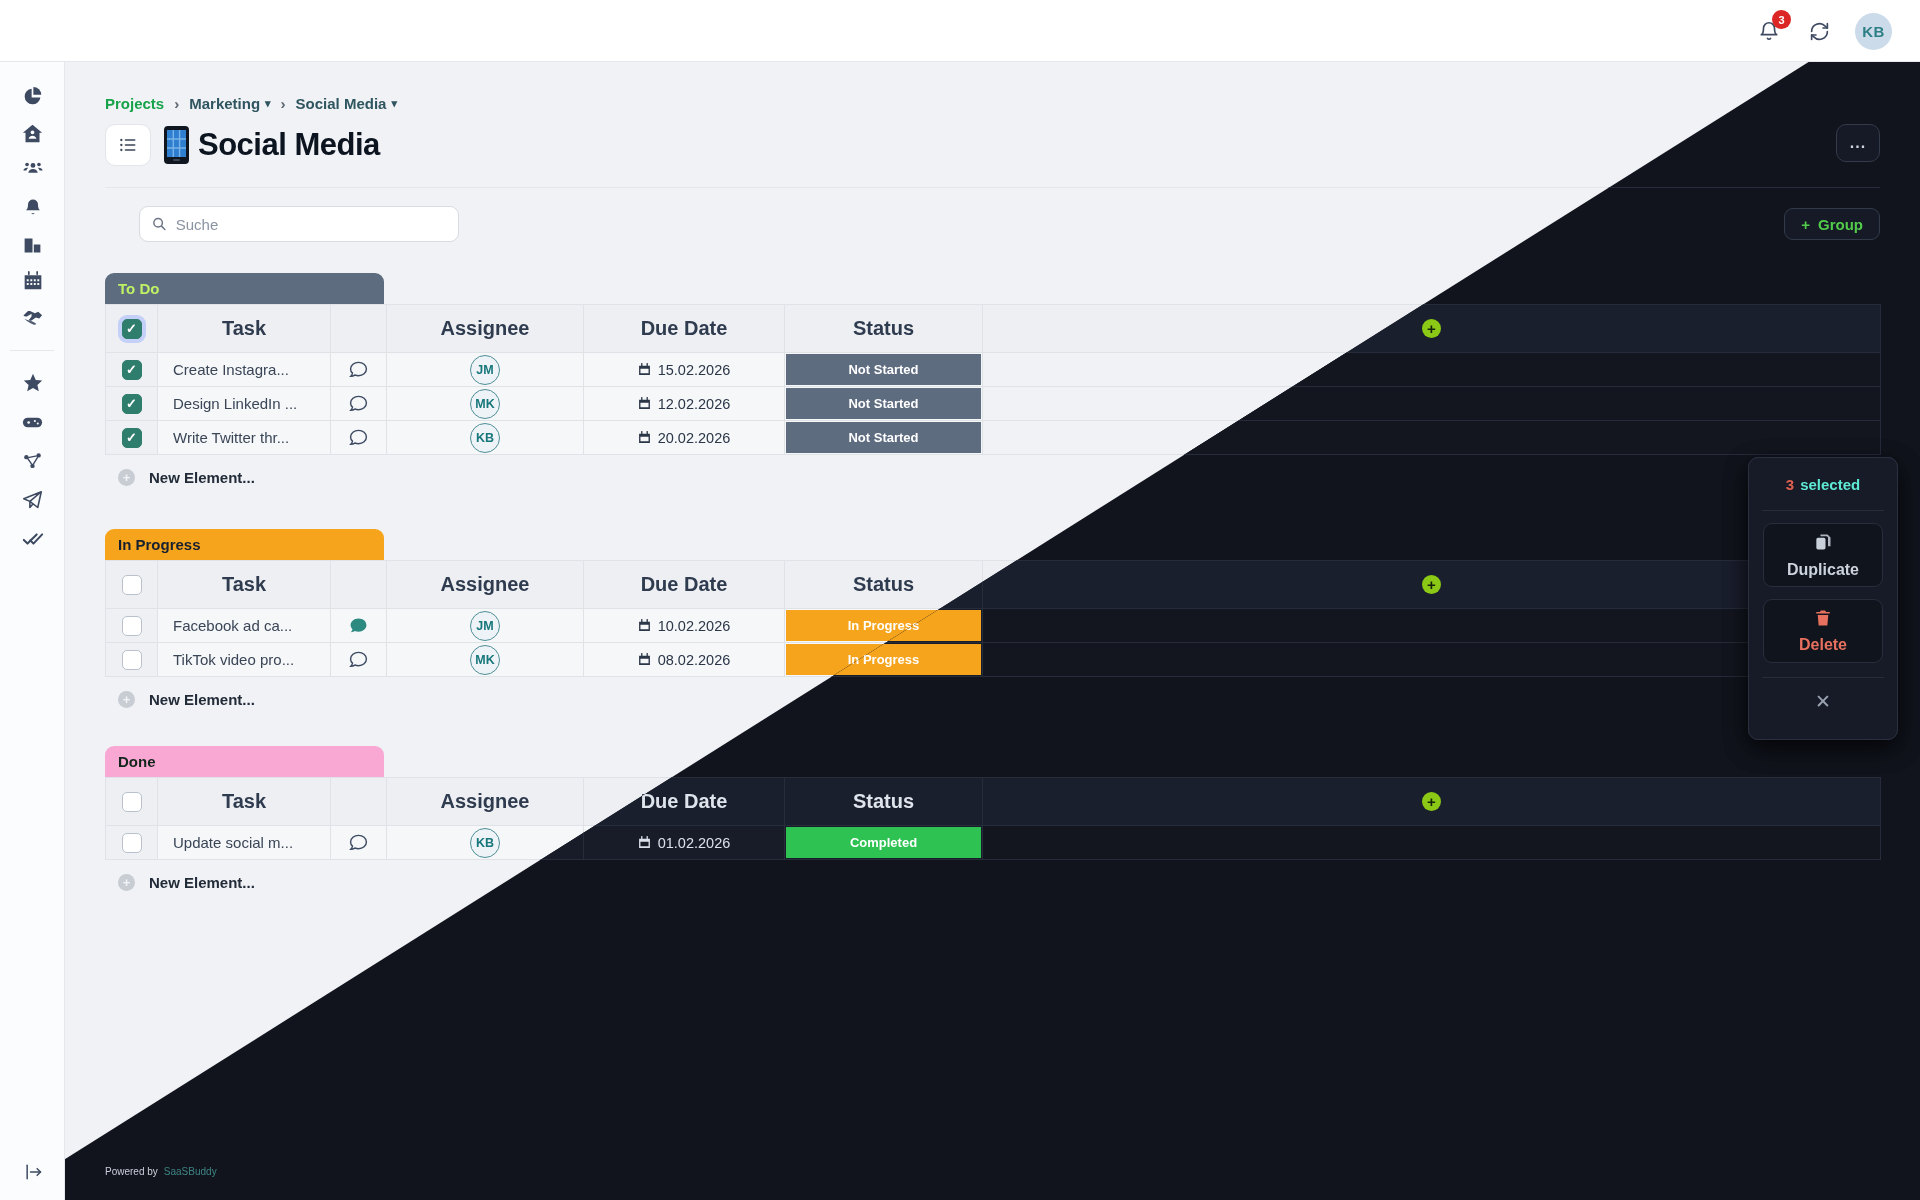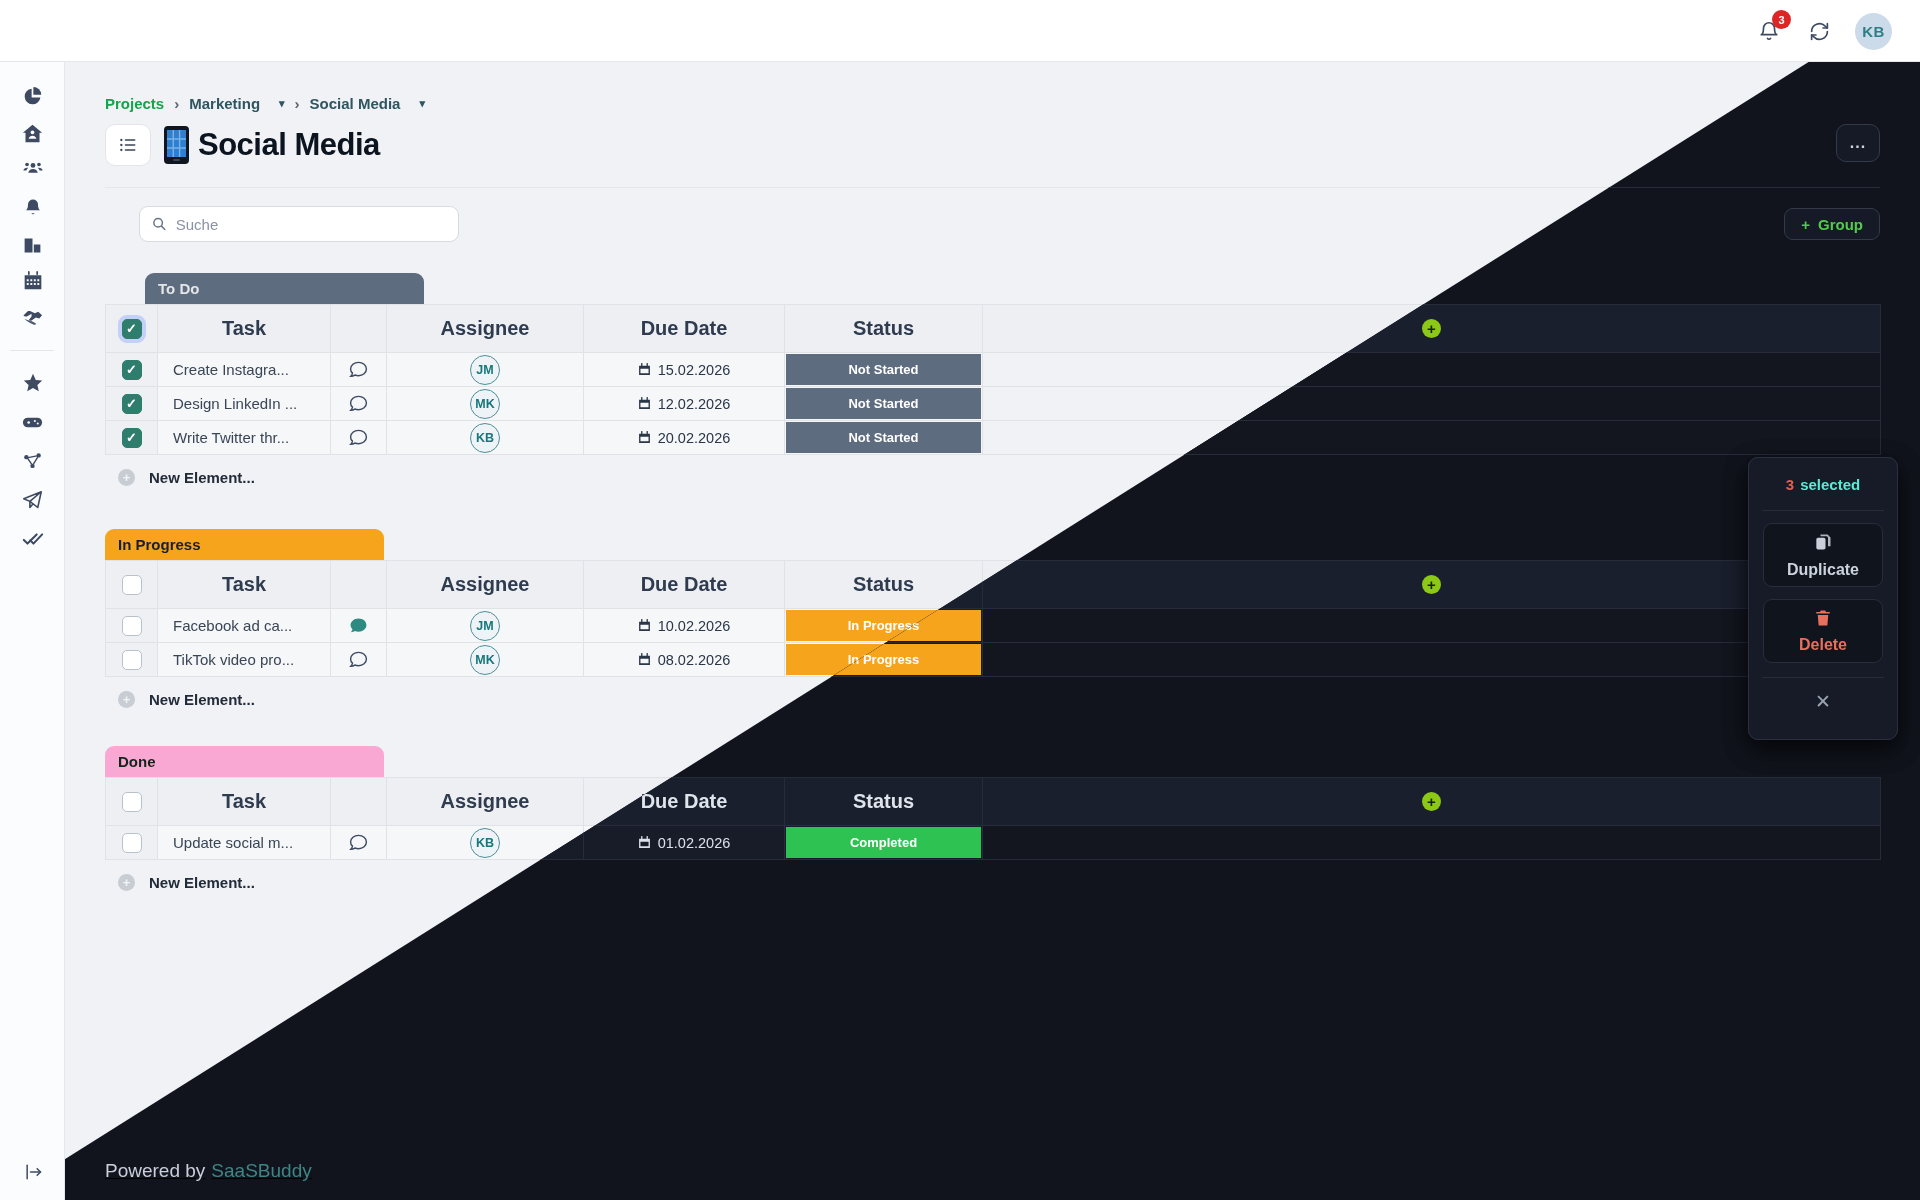--- a/index.html
+++ b/index.html
@@ -22,21 +22,21 @@
   .side-ic { width:65px; height:36px; display:flex; align-items:center; justify-content:center; color:#3d4a61; cursor:pointer; }
   .side-group-top { padding-top:16px; display:flex; flex-direction:column; gap:1px; }
   .side-div { height:1px; background:#e4e7ec; margin:14px 10px; }
   .side-group2 { display:flex; flex-direction:column; gap:3px; }
   .side-logout { position:absolute; bottom:18px; left:0; width:65px; display:flex; justify-content:center; color:#3d4a61; cursor:pointer; }
 
   
   .main { position:absolute; left:65px; top:62px; right:0; bottom:0; padding:0 40px; }
   .breadcrumb { margin-top:33px; display:flex; align-items:center; gap:10px; font-size:15px; font-weight:700; }
   .bc-link { color:#16a34a; cursor:pointer; }
-  .bc-item { color:#2f5560; cursor:pointer; display:flex; align-items:center; gap:19px;text-align:right; }
+  .bc-item { color:#2f5560; cursor:pointer; display:flex; align-items:center; gap:5px;text-align:right; }
   .bc-sep { color:#5b6670; font-size:15px; font-weight:700; }
   .bc-caret { font-size:11px; color:#2f5560; }
 
   .title-row { margin-top:12px; display:flex; align-items:flex-start; justify-content:space-between; }
   .title-left { display:flex; align-items:center; gap:12px; }
   .list-btn { width:46px; height:42px; background:#fff; border:1px solid #e2e6ea; border-radius:10px; display:flex; align-items:center; justify-content:center; color:#3a4656; cursor:pointer; }
   .page-title { display:flex; align-items:center; gap:8px; font-size:31px; font-weight:800; color:#0c1420; letter-spacing:-0.5px; }
   .more-btn { width:44px; height:38px; border:1px solid #e2e6ea; background:#fff; border-radius:10px; color:#4a5565; font-weight:800; font-size:16px; display:flex; align-items:center; justify-content:center; cursor:pointer; letter-spacing:1px; }
 
   .h-divider { height:1px; background:#e4e7ec; margin-top:21px; }
@@ -45,21 +45,21 @@
   .search-box { width:320px; height:36px; background:#fff; border:1px solid #d7dce2; border-radius:9px; display:flex; align-items:center; padding:0 12px; gap:9px; color:#6b7585; }
   .search-box input { border:none; outline:none; background:transparent; font-size:15px; color:#33404f; width:100%; font-family:inherit; }
   .search-box input::placeholder { color:#8a93a3; }
   .group-btn { height:32px; padding:0 16px; border-radius:9px; border:1px solid #cfd5db; background:#fff; color:#2fae3a; font-weight:700; font-size:15px; display:flex; align-items:center; gap:8px; cursor:pointer; }
 
   
   .group { margin-top:30px; }
   .group.first { margin-top:31px; }
   .group.last { margin-top:25px; }
   .gtab { width:279px; height:31px; border-radius:9px 9px 0 0; display:flex; align-items:center; padding:0 13px; font-size:15px; font-weight:800; cursor:pointer; }
-  .gtab.g-todo { background:#5e6c80; color:#e5e5e5;margin-left:40px; }
+  .gtab.g-todo { background:#5e6c80; color:#bef264; }
   .gtab.g-prog { background:#f6a41c; color:#172030; }
   .gtab.g-done { background:#f9a8d4; color:#13251a; }
 
   .tbl { width:1776px; border:1px solid #dfe3e8; border-bottom:none; }
   .trow { display:grid; grid-template-columns:52px 173px 56px 197px 201px 198px 1fr; border-bottom:1px solid #dfe3e8; }
   .trow > div { border-right:1px solid #dfe3e8; display:flex; align-items:center; justify-content:center; }
   .trow > div:last-child { border-right:none; }
   .thead { height:48px; background:#edeff3; }
   .thead .hlabel { font-size:20px; font-weight:800; color:#2f3b4e; }
   .tdata { height:34px; background:#f5f7f9; }
@@ -99,21 +99,21 @@
   .sel-div { width:122px; height:1px; background:#262c3a; }
   .sel-btn { width:120px; height:64px; margin-top:12px; background:#10141d; border:1px solid #272d3b; border-radius:9px; display:flex; flex-direction:column; align-items:center; justify-content:center; gap:5px; cursor:pointer; }
   .sel-btn .lbl { font-size:16px; font-weight:800; color:#ccd3dd; }
   .sel-btn.danger .lbl { color:#e8705f; }
   .sel-btn .ic { color:#c9d0da; }
   .sel-btn.danger .ic { color:#e8705f; }
   .sel-div.bot { margin-top:14px; }
   .sel-close { margin-top:8px; color:#9aa3b0; font-size:19px; font-weight:400; cursor:pointer; padding:4px 10px; }
 
   
-  .footer { position:absolute; left:65px; right:0; bottom:0; height:58px; display:flex; align-items:center; padding-left:40px; font-size:19px;text-decoration:underline; }
+  .footer { position:absolute; left:65px; right:0; bottom:0; height:58px; display:flex; align-items:center; padding-left:40px; font-size:10px; }
   .footer .pb { color:#5a6472; }
   .footer .brand { color:#3e8585; margin-left:6px; cursor:pointer; }
 
   
   .dark { background:#11141d; }
   .dark .topbar { background:#11141d; border-bottom-color:#232936; }
   .dark .icon-btn { color:#cdd4de; }
   .dark .sidebar { background:#141722; border-right-color:#232836; }
   .dark .side-ic, .dark .side-logout { color:#c3cad6; }
   .dark .side-div { background:#262c3a; }

